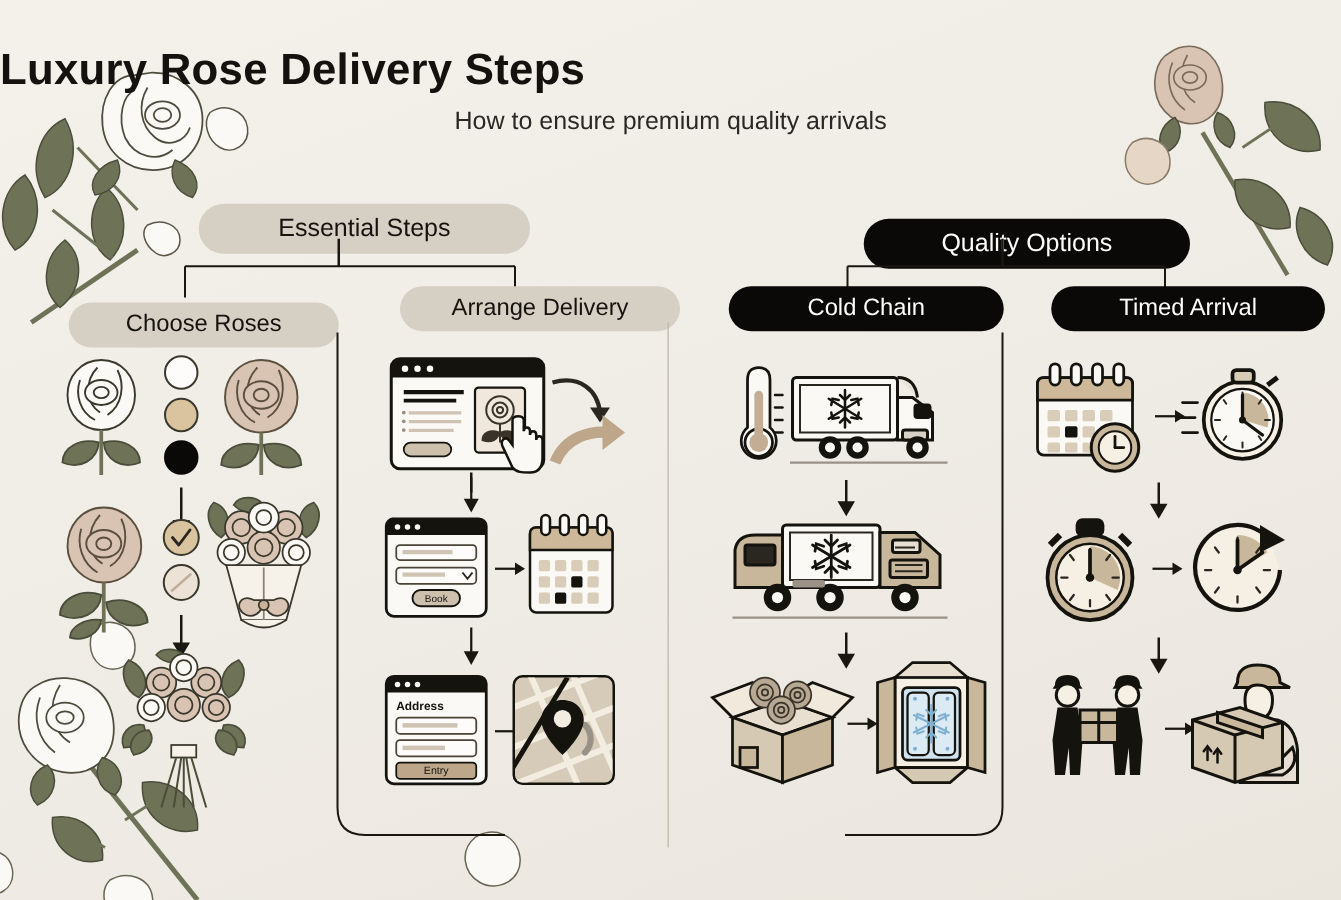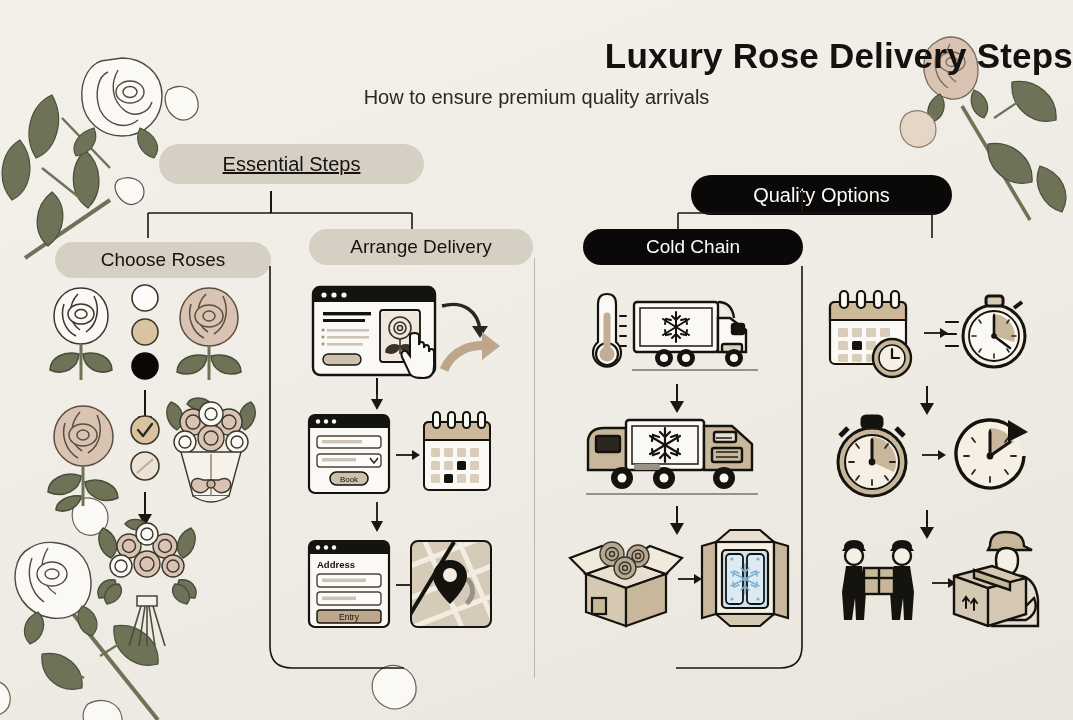--- a/index.html
+++ b/index.html
@@ -6,21 +6,21 @@
   body{
     width:1073px;height:720px;overflow:hidden;
     background:#f2efe9;
     font-family:"Liberation Sans", sans-serif;
     position:relative;
   }
   #stage{position:absolute;left:0;top:0;width:1073px;height:720px;
          background:linear-gradient(160deg,#f4f1eb 0%,#efece5 55%,#eae6de 100%);}
   .abs{position:absolute;}
   
-  #title{left:0;top:36px;width:1073px;text-align:right;
+  #title{left:0;top:36px;width:1073px;text-align:left;
          font-size:35px;font-weight:bold;color:#14110f;letter-spacing:.2px;}
   #subtitle{left:0;top:86px;width:1073px;text-align:center;
             font-size:20px;color:#2b2724;}
   
   .pill{position:absolute;display:flex;align-items:center;justify-content:center;
         border-radius:22px;font-size:20px;white-space:nowrap;height:40px;padding:0 20px;}
   .pill.light{background:#d6cfc4;color:#16130f;}
   .pill.dark{background:#0a0908;color:#fdfcfa;}
   .pill.sub{font-size:19px;height:36px;border-radius:20px;}
   
@@ -115,35 +115,35 @@
       </g>
     </g>
   </svg>
 
   <svg class="abs" style="left:360px;top:650px;" width="120" height="70" viewBox="0 0 120 70">
     <g fill="#fbf9f5" stroke="#6a6454" stroke-width="1.2">
       <path d="M20 20 C34 10 54 18 56 36 C58 54 38 64 24 56 C10 48 8 30 20 20Z"></path>
     </g>
   </svg>
 
-  <div class="pill light" style="left:159px;top:144px;width:225px;text-decoration:underline;">
+  <div class="pill light" style="left:159px;top:163px;width:225px;">
     <span>Essential Steps</span>
   </div>
 
   <div class="ln vln" style="left:270px;top:191px;height:22px;"></div>
   <svg class="abs" style="left:140px;top:210px;" width="280" height="30" viewBox="0 0 280 30">
     <path d="M8 3 L272 3" fill="none" stroke="#19170f" stroke-width="1.6"></path>
     <path d="M8 3 L8 28" fill="none" stroke="#19170f" stroke-width="1.6"></path>
     <path d="M272 3 L272 28" fill="none" stroke="#19170f" stroke-width="1.6"></path>
   </svg>
 
   <div class="pill light sub" style="left:55px;top:229px;width:176px;margin-top:13px;">
     <span>Choose Roses</span>
   </div>
-  <div class="pill light sub" style="left:309px;top:229px;width:184px;text-align:center;">
+  <div class="pill light sub" style="left:320px;top:229px;width:184px;text-align:center;">
     <span>Arrange Delivery</span>
   </div>
 
   <svg class="abs" style="left:130px;top:266px;" width="30" height="400" viewBox="0 0 30 400">
     <path d="M13 0 L13 396" fill="none" stroke="#19170f" stroke-width="1.5" opacity="0"></path>
   </svg>
   <svg class="abs" style="left:264px;top:266px;" width="230" height="408" viewBox="0 0 230 408">
     <path d="M6 0 L6 380 Q6 402 28 402 L140 402" fill="none" stroke="#19170f" stroke-width="1.6"></path>
   </svg>
 
@@ -155,20 +155,23 @@
 
   <div class="ln vln" style="left:801px;top:191px;height:22px;"></div>
   <svg class="abs" style="left:670px;top:210px;" width="270" height="30" viewBox="0 0 270 30">
     <path d="M8 3 L262 3" fill="none" stroke="#19170f" stroke-width="1.6"></path>
     <path d="M8 3 L8 28" fill="none" stroke="#19170f" stroke-width="1.6"></path>
     <path d="M262 3 L262 28" fill="none" stroke="#19170f" stroke-width="1.6"></path>
   </svg>
 
   <div class="pill dark sub" style="left:583px;top:229px;width:180px;">
     <span>Cold Chain</span>
+  </div>
+  <div class="pill dark sub" style="left:841px;top:229px;width:179px;">
+    <span>Timed Arrival</span>
   </div>
 
   <svg class="abs" style="left:640px;top:266px;" width="180" height="408" viewBox="0 0 180 408">
     <path d="M162 0 L162 380 Q162 402 140 402 L36 402" fill="none" stroke="#19170f" stroke-width="1.6"></path>
   </svg>
 
   <svg class="tile" style="left:38px;top:282px;" width="86" height="100" viewBox="0 0 86 100">
     <g fill="none" stroke="#3a372c" stroke-width="1.5">
       <g fill="#fbf9f5">
         <path d="M43 6 C26 6 16 20 16 34 C16 50 28 62 43 62 C58 62 70 50 70 34 C70 20 60 6 43 6Z"></path>

